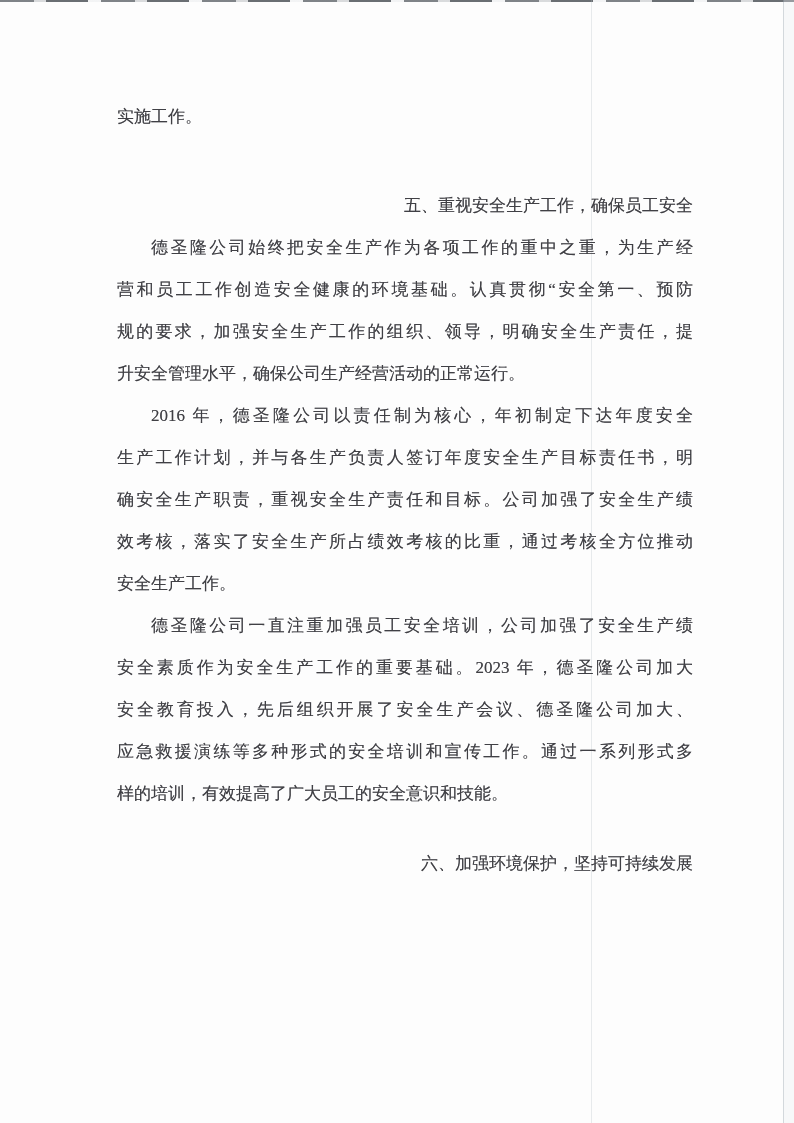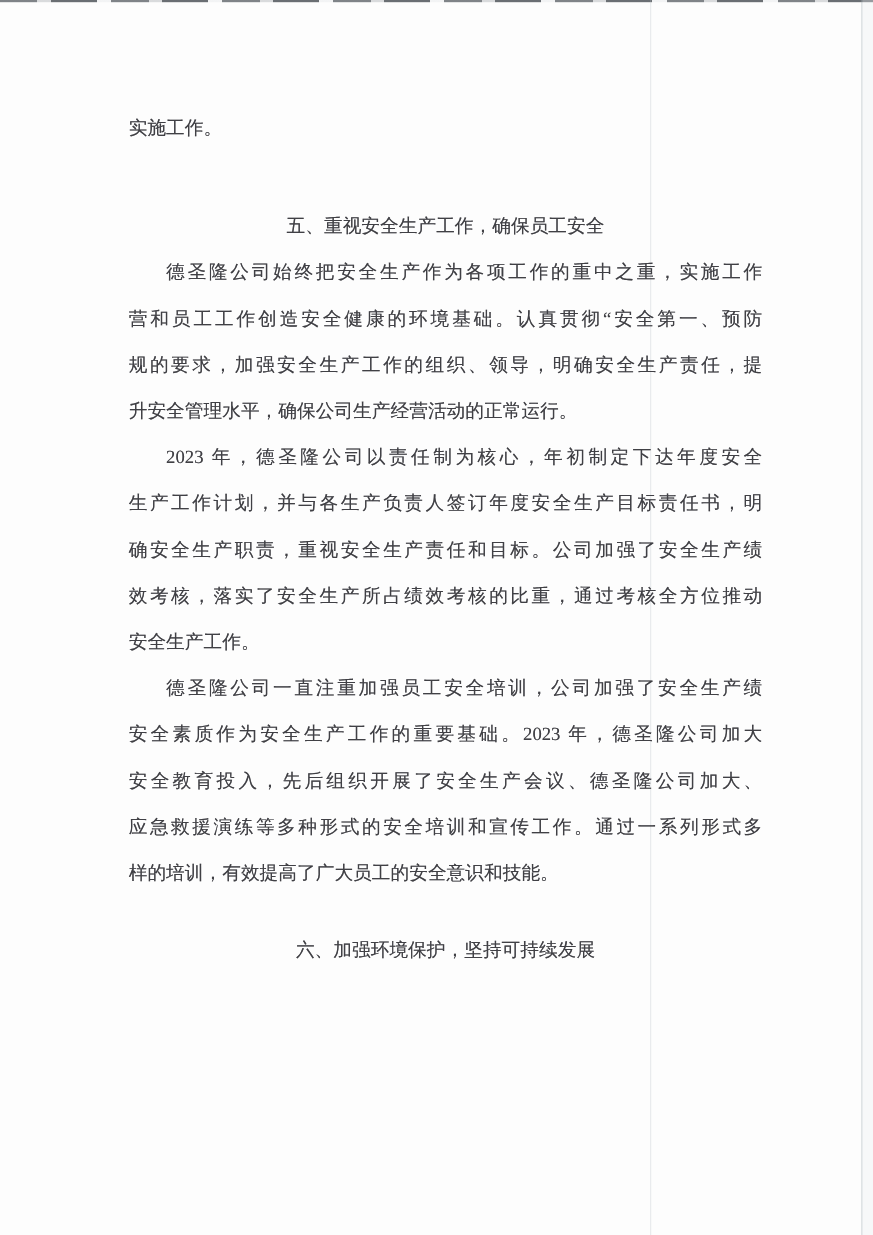--- a/index.html
+++ b/index.html
@@ -66,47 +66,47 @@
     text-align-last: justify;
     white-space: nowrap_off;
   }
   .line.last {
     text-align-last: left;
   }
   .line.first {
     padding-left: 2em;
   }
   .heading {
-    text-align: center;
+    text-align: right;
   }
   .heading-1 { margin-top: 47px; }
   .heading-2 { margin-top: 28px; }
   .paragraph { margin: 0; }
 </style>
 </head>
 <body>
 
 <div class="page">
   <div class="scan-edge-top"></div>
   <div class="scan-line-fold"></div>
   <div class="scan-right-strip"></div>
   <div class="scan-line-edge"></div>
 
   <div class="doc">
     <div class="line last continuation">实施工作。</div>
 
   <div class="heading heading-1">五、重视安全生产工作，确保员工安全</div>
       <div class="paragraph">
-        <div class="line first">德圣隆公司始终把安全生产作为各项工作的重中之重，实施工作</div>
+        <div class="line first">德圣隆公司始终把安全生产作为各项工作的重中之重，为生产经</div>
         <div class="line">营和员工工作创造安全健康的环境基础。认真贯彻“安全第一、预防</div>
         <div class="line">规的要求，加强安全生产工作的组织、领导，明确安全生产责任，提</div>
         <div class="line last">升安全管理水平，确保公司生产经营活动的正常运行。</div>
       </div>
       <div class="paragraph">
-        <div class="line first">2023 年，德圣隆公司以责任制为核心，年初制定下达年度安全</div>
+        <div class="line first">2016 年，德圣隆公司以责任制为核心，年初制定下达年度安全</div>
         <div class="line">生产工作计划，并与各生产负责人签订年度安全生产目标责任书，明</div>
         <div class="line">确安全生产职责，重视安全生产责任和目标。公司加强了安全生产绩</div>
         <div class="line">效考核，落实了安全生产所占绩效考核的比重，通过考核全方位推动</div>
         <div class="line last">安全生产工作。</div>
       </div>
       <div class="paragraph">
         <div class="line first">德圣隆公司一直注重加强员工安全培训，公司加强了安全生产绩</div>
         <div class="line">安全素质作为安全生产工作的重要基础。2023 年，德圣隆公司加大</div>
         <div class="line">安全教育投入，先后组织开展了安全生产会议、德圣隆公司加大、</div>
         <div class="line">应急救援演练等多种形式的安全培训和宣传工作。通过一系列形式多</div>

